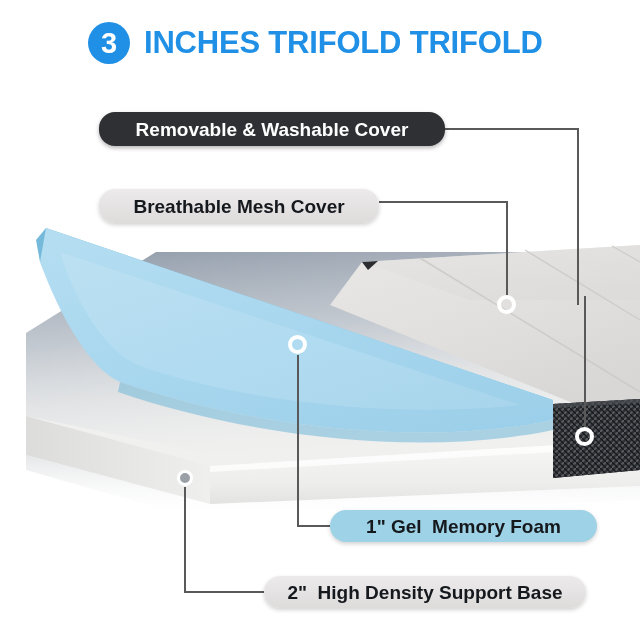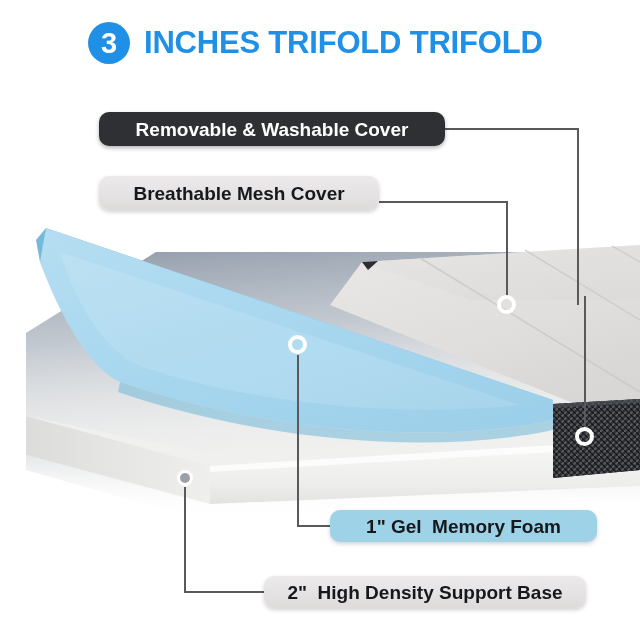--- a/index.html
+++ b/index.html
@@ -88,21 +88,21 @@
     border: 3px solid #ffffff;
     background: #9aa0a6;
   }
 
   
   .label {
     position: absolute;
     display: flex;
     align-items: center;
     box-sizing: border-box;
-    border-radius: 10px;
+    border-radius: 16px;
     font-weight: bold;
     white-space: pre;
     line-height: 1;
   }
   .label.dark {
     background: #2e3033;
     color: #ffffff;
     box-shadow: 0 2px 4px rgba(0,0,0,0.30);
   }
   .label.gray {
@@ -120,21 +120,21 @@
     width: 100%;
     text-align: center;
   }
 
   #label-removable {
     left: 99px;  top: 112px;
     width: 346px; height: 34px;
     font-size: 19px;
   }
   #label-mesh {
-    left: 99px;  top: 176px;
+    left: 99px;  top: 189px;
     width: 280px; height: 34px;
     font-size: 19px;
   }
   #label-gel {
     left: 330px; top: 510px;
     width: 267px; height: 32px;
     font-size: 19px;
   }
   #label-base {
     left: 264px; top: 576px;

